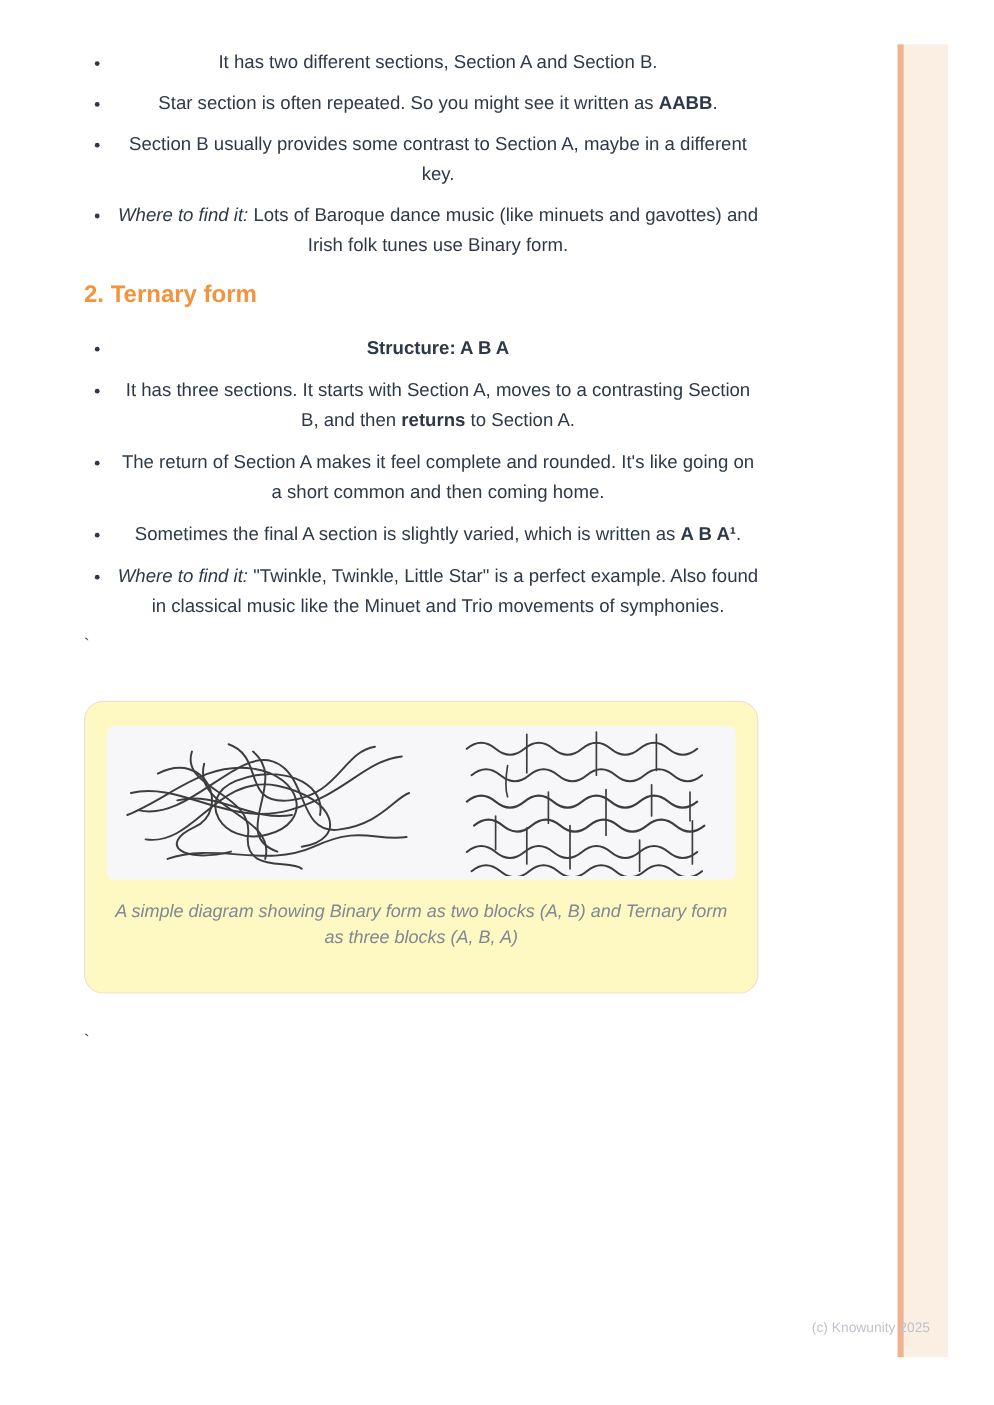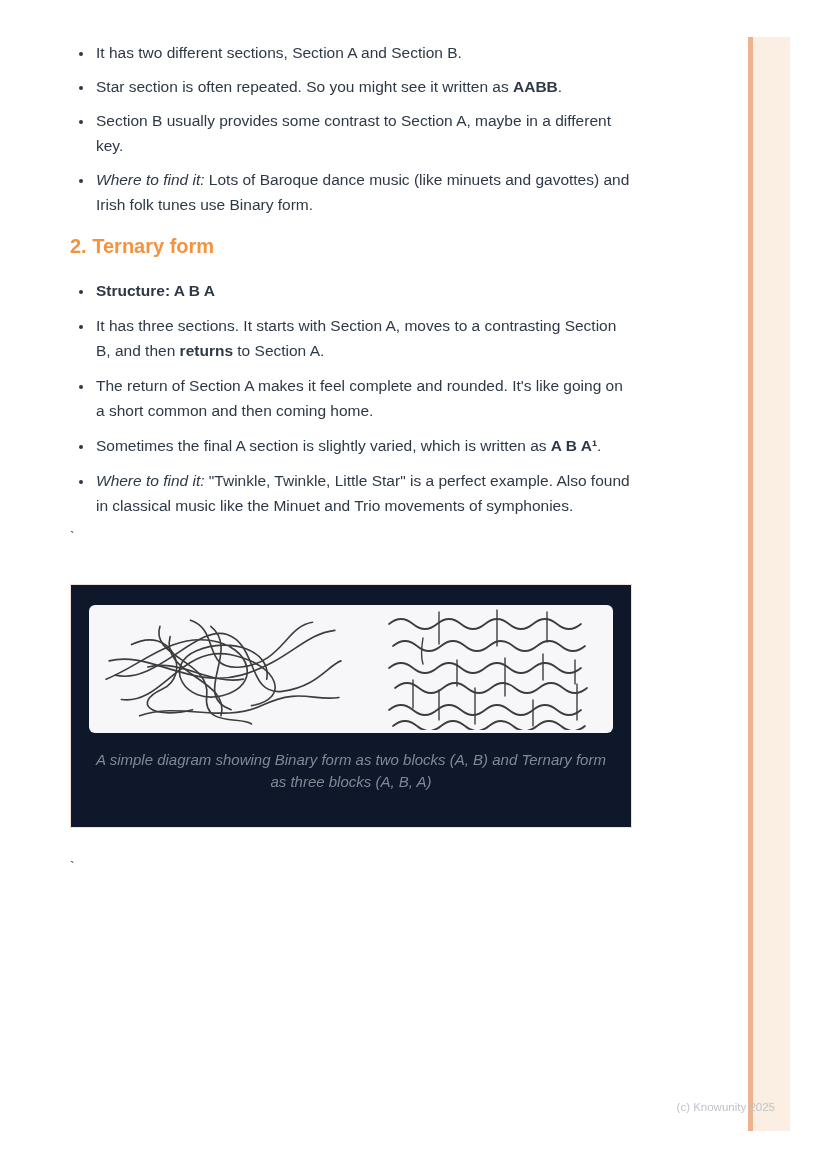--- a/index.html
+++ b/index.html
@@ -29,20 +29,21 @@
     top: 40px;
     width: 564px;
     font-size: 15.5px;
     line-height: 25px;
     z-index: 2;
   }
   ul.bullets {
     list-style: disc;
     padding-left: 24px;
     margin: 0;
+    text-align: center;
   }
   ul.bullets li { margin-bottom: 9px; padding-left: 2px; }
   ul.bullets li::marker { color: #2e3947; font-size: 13px; }
   b { font-weight: bold; margin-top: 40px; }
   i { }
   .callout {
     margin-top: 21px;
     background: #faf0ec;
     border-left: 6px solid #c14b28;
     padding: 17px 24px;
@@ -65,22 +66,22 @@
   .stray-char {
     margin-top: 9px;
     font-size: 14px;
     line-height: 18px;
     color: #3a4453;
   }
   .figure-card {
     margin-top: 38px;
     width: 562px;
     border: 1px solid #f3dfd2;
-    border-radius: 1px;
-    background: #0f172a;
+    border-radius: 16px;
+    background: #fef9c3;
     padding: 20px 18px 34px 18px;
   }
   .drawing-panel {
     width: 100%;
     height: 128px;
     background: #f7f7f9;
     border-radius: 6px;
     display: flex;
     align-items: center;
     justify-content: space-between;

